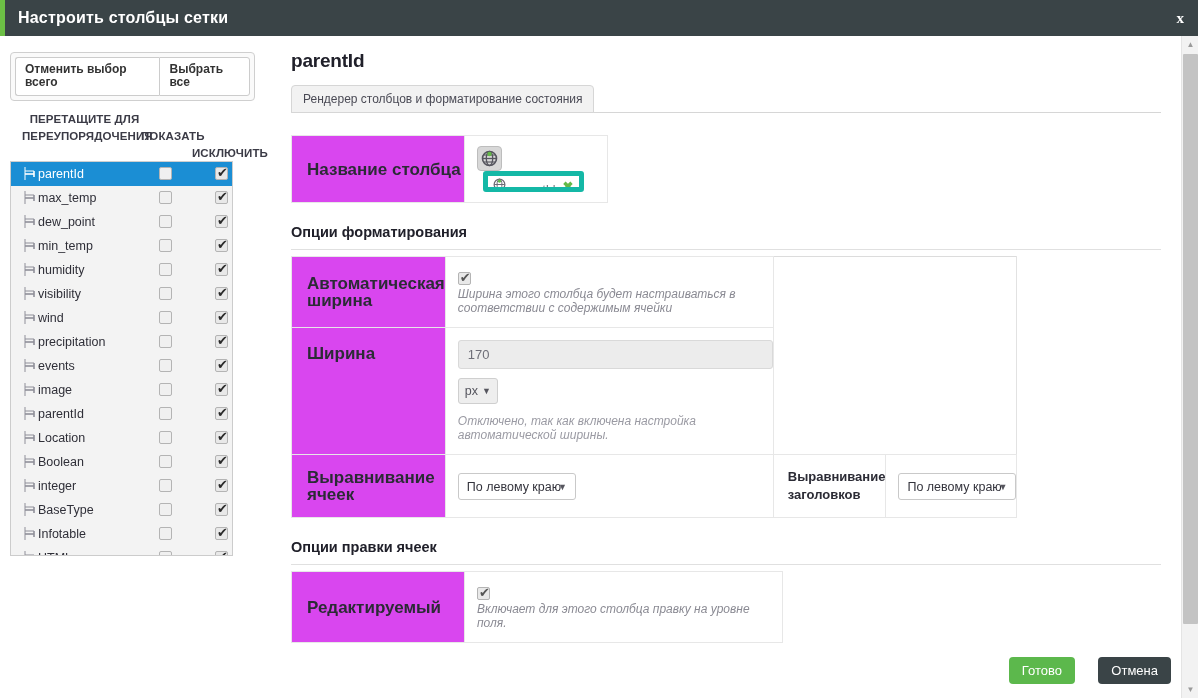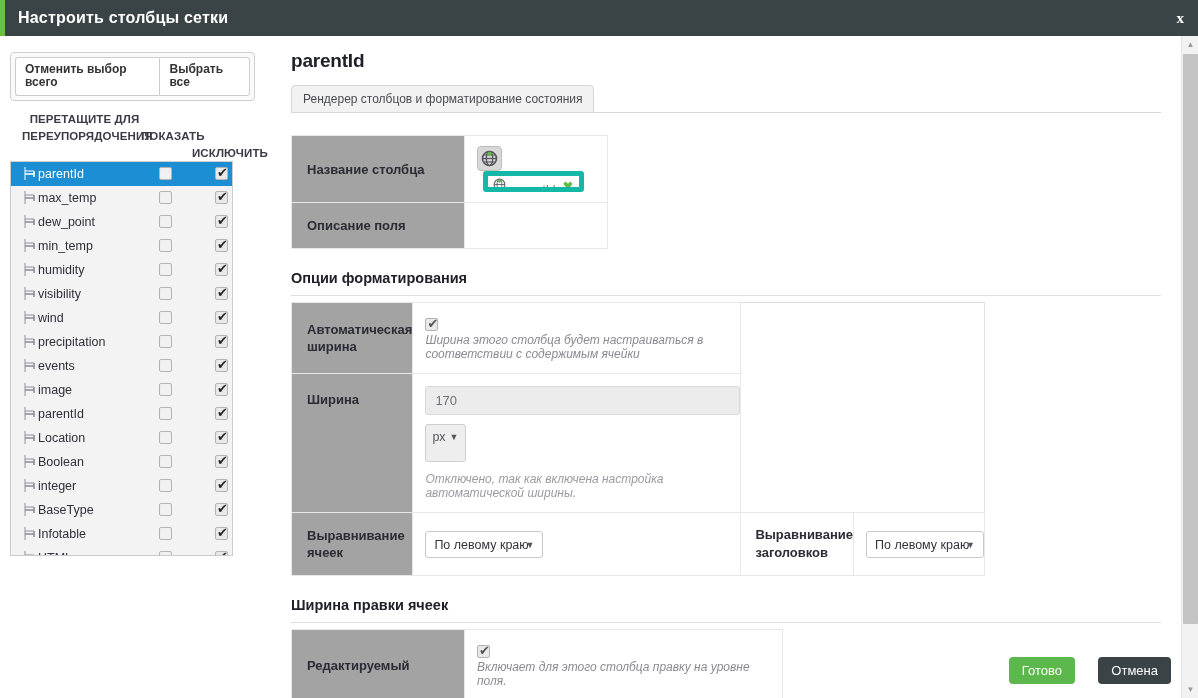--- a/index.html
+++ b/index.html
@@ -177,23 +177,23 @@
     border: 1px solid #e2e2e2;
     border-top: 1px solid #dcdcdc;
   }
   .ftable td {
     border: 1px solid #e7e7e7;
     padding: 0;
     vertical-align: middle;
   }
   .lcell {
     width: 173px;
-    font-size: 13px; font-weight: bold; color: #2b2b35;
+    font-size: 17px; font-weight: bold; color: #2b2b35;
     padding: 14px 0 14px 15px !important;
-    background: #a3a3a3;
+    background: #d946ef;
     line-height: 17px;
   }
   .vcell { padding: 10px 0 10px 12px !important; background: #fff; }
 
   .globebtn {
     display: inline-block; vertical-align: middle;
     width: 25px; height: 25px;
     border: 1px solid #bdbdbd; border-radius: 4px;
     background: #d8d8d8;
     position: relative;
@@ -242,21 +242,21 @@
     width: 315px; height: 29px;
     border: 1px solid #d9d9d9; border-radius: 3px;
     background: #ececec;
     color: #6f6f78; font-size: 13px;
     padding: 0 9px; line-height: 28px;
     font-family: "Liberation Sans", sans-serif;
   }
   .unitsel {
     display: inline-block;
     margin-top: 9px;
-    min-width: 36px; height: 38px;
+    min-width: 36px; height: 26px;
     border: 1px solid #cfcfcf; border-radius: 3px;
     background: #eeeeee;
     font-size: 12.5px; color: #55555e;
     padding: 0 6px; line-height: 25px;
     cursor: pointer;
   }
   .unitsel .car { font-size: 9px; margin-left: 4px; position: relative; top: -1px; }
   .disabledmsg {
     display: block;
     margin-top: 10px;
@@ -602,24 +602,20 @@
                 <circle cx="8.5" cy="8.5" r="7" fill="none" stroke="#6b6b75" stroke-width="1.6"></circle>
                 <ellipse cx="8.5" cy="8.5" rx="3.2" ry="7" fill="none" stroke="#6b6b75" stroke-width="1.3"></ellipse>
                 <line x1="1.5" y1="8.5" x2="15.5" y2="8.5" stroke="#6b6b75" stroke-width="1.3"></line>
                 <circle cx="8.5" cy="4" r="2.2" fill="#63b948"></circle>
               </svg>
             </span>
             <span class="ctxt">parentId</span>
             <span class="cx">✖</span>
           </span>
         </td>
-      </tr>
-      <tr>
-        <td class="lcell">Описание поля</td>
-        <td class="vcell" style="height:34px"></td>
       </tr>
     </tbody>
       </table>
 
     <div class="sectitle">Опции форматирования</div>
     <div class="sec-rule"></div>
 
     <table class="ftable" style="width:669px; margin-top:6px;">
       <tbody>
           <tr>
@@ -643,21 +639,21 @@
           <span class="selbox"><span>По левому краю</span><span class="car">▼</span></span>
         </td>
         <td class="alcell2">Выравнивание заголовков</td>
         <td class="alcell">
           <span class="selbox"><span>По левому краю</span><span class="car">▼</span></span>
         </td>
       </tr>
     </tbody>
       </table>
 
-    <div class="sectitle">Ширина правки ячеек</div>
+    <div class="sectitle">Опции правки ячеек</div>
     <div class="sec-rule"></div>
 
     <table class="ftable" style="width:492px; margin-top:6px;">
       <tbody>
           <tr>
         <td class="lcell">Редактируемый</td>
         <td class="vcell" style="padding:12px 8px 12px 12px !important">
           <span class="inlinecb"><span class="tick">✔</span></span>
           <span class="helptext">Включает для этого столбца правку на уровне поля.</span>
         </td>

